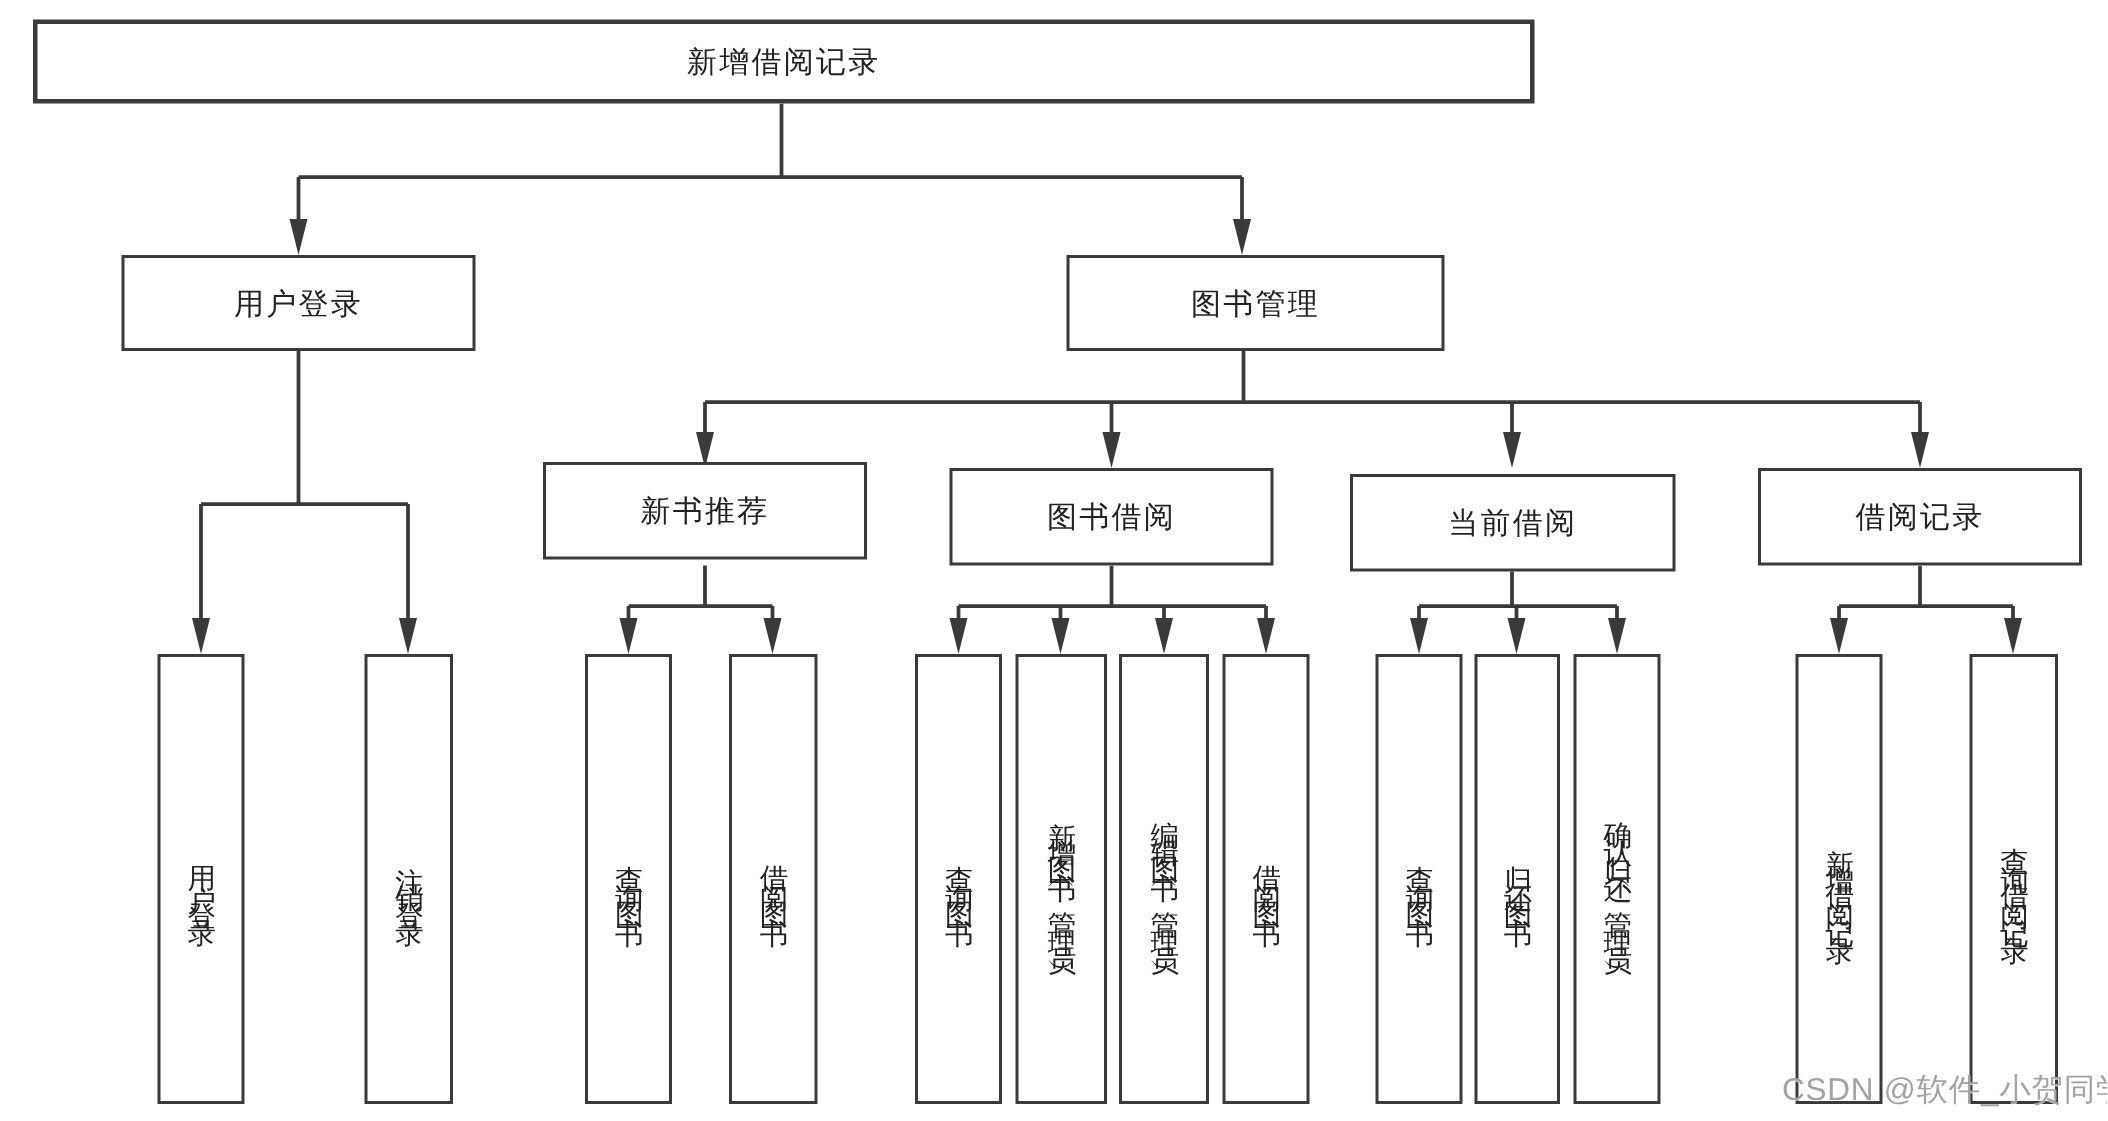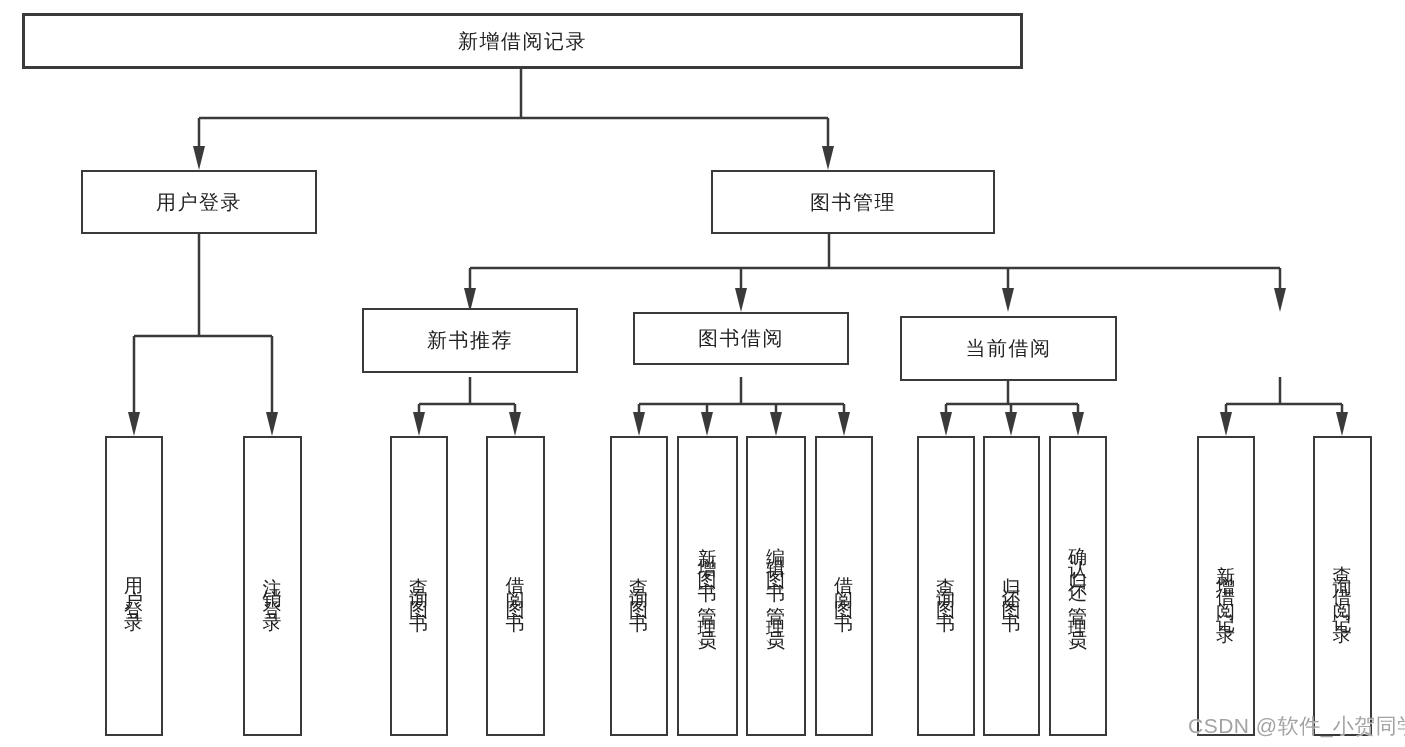--- a/index.html
+++ b/index.html
@@ -116,32 +116,35 @@
     </g>
   </svg>
 
   <div class="hbox root" style="left:22px;top:13px;width:1001px;height:56px">
     <span class="hlabel">新增借阅记录</span>
   </div>
 
   <div class="hbox" style="left:81px;top:170px;width:236px;height:64px">
     <span class="hlabel">用户登录</span>
   </div>
-  <div class="hbox" style="left:711px;top:170px;width:284px;height:64px">
+  <div class="hbox" style="left:711px;top:170px;width:252px;height:64px">
     <span class="hlabel">图书管理</span>
   </div>
 
   <div class="hbox" style="left:362px;top:308px;width:216px;height:65px">
     <span class="hlabel">新书推荐</span>
   </div>
-  <div class="hbox" style="left:633px;top:312px;width:216px;height:53px">
+  <div class="hbox" style="left:633px;top:312px;width:216px;height:65px">
     <span class="hlabel">图书借阅</span>
   </div>
   <div class="hbox" style="left:900px;top:316px;width:217px;height:65px">
     <span class="hlabel">当前借阅</span>
+  </div>
+  <div class="hbox" style="left:1172px;top:312px;width:216px;height:65px">
+    <span class="hlabel">借阅记录</span>
   </div>
 
   <div class="leaf" style="left:105px;top:436px;width:58px;height:300px">
     <span class="vlabel">用户登录</span>
   </div>
   <div class="leaf" style="left:243px;top:436px;width:59px;height:300px">
     <span class="vlabel">注销登录</span>
   </div>
 
   <div class="leaf" style="left:390px;top:436px;width:58px;height:300px">

